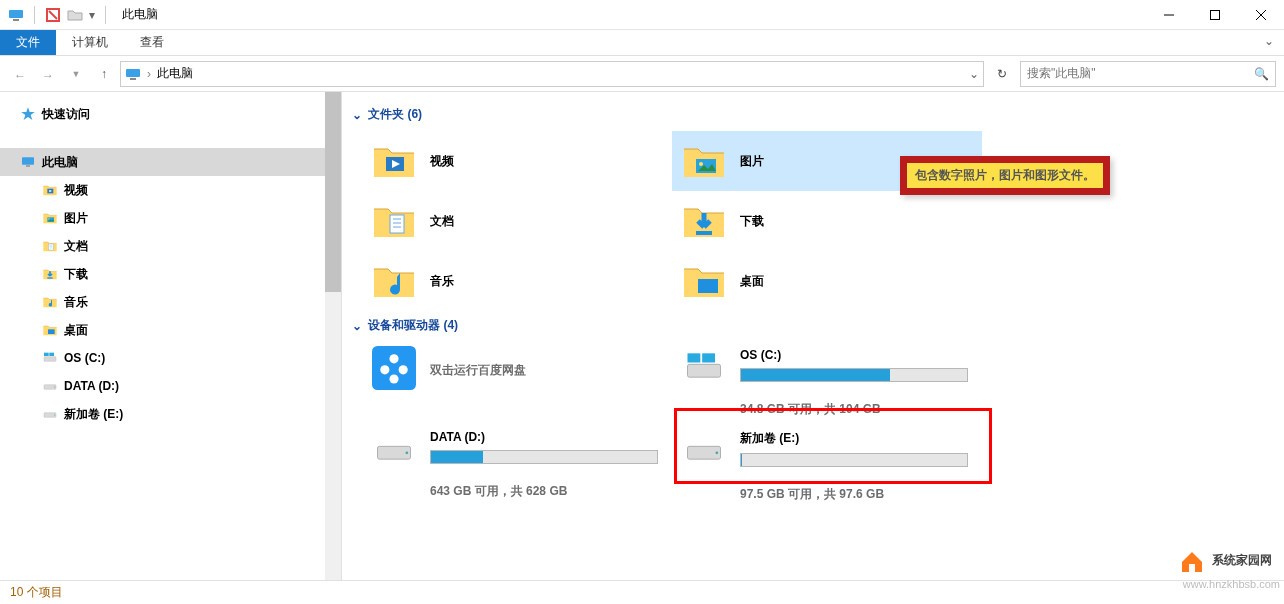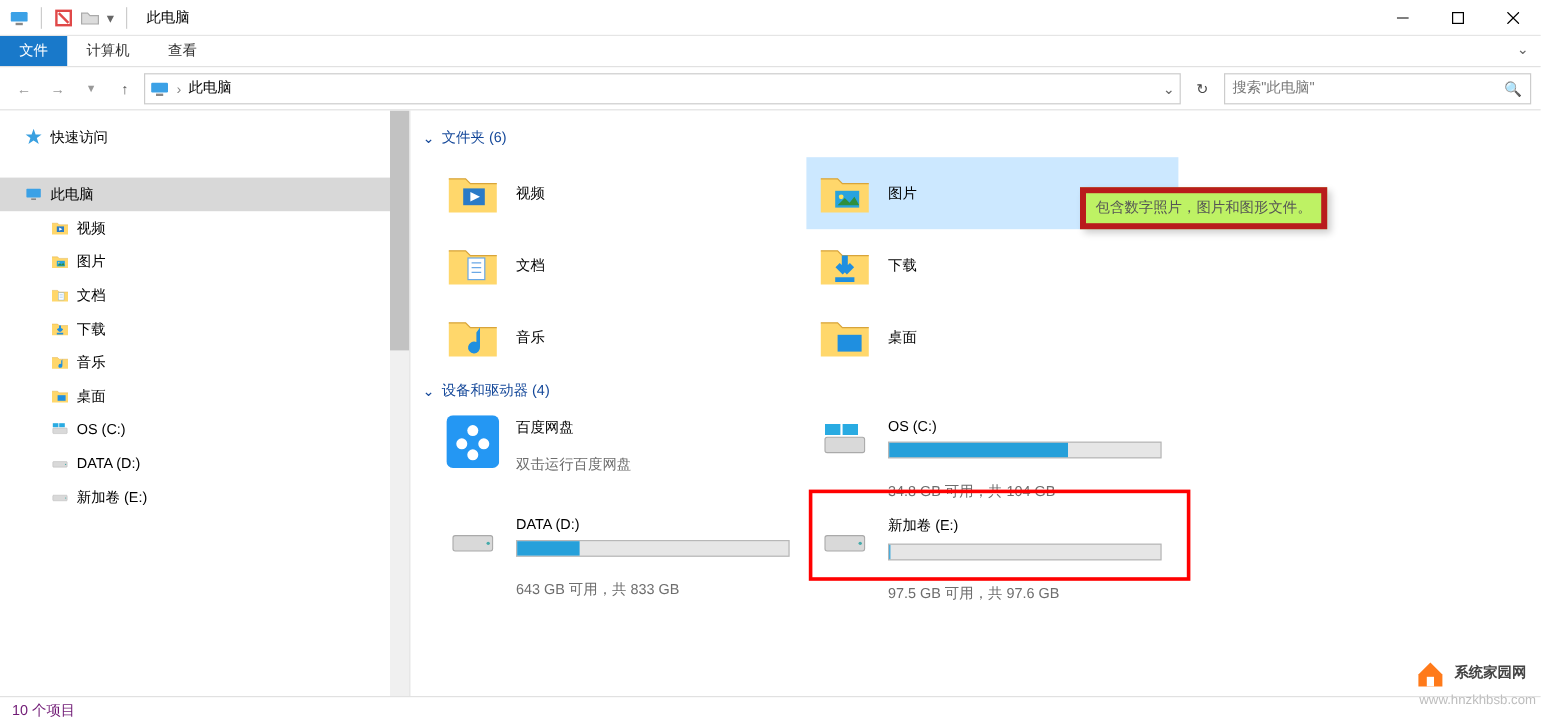--- a/index.html
+++ b/index.html
@@ -15,21 +15,21 @@
 .ribbon-tab{padding:0 16px;display:flex;align-items:center;color:#333;}
 .ribbon-tab.active{background:#1979ca;color:#fff;}
 .ribbon-expand{position:absolute;right:10px;top:4px;color:#666;}
 .navbar{height:36px;display:flex;align-items:center;padding:4px 8px;gap:4px;border-bottom:1px solid #e1e1e1;}
 .nav-btn{width:24px;height:24px;display:flex;align-items:center;justify-content:center;color:#999;}
 .nav-btn.enabled{color:#555;}
 .addressbar{flex:1;height:26px;border:1px solid #ccc;display:flex;align-items:center;padding:0 4px;gap:6px;}
 .addressbar .crumb{display:flex;align-items:center;gap:4px;}
 .refresh-btn{width:28px;height:24px;display:flex;align-items:center;justify-content:center;color:#444;}
 .searchbox{width:256px;height:26px;border:1px solid #ccc;display:flex;align-items:center;padding:0 6px;color:#777;justify-content:space-between;}
-.body{display:flex;height:calc(604px - 30px - 26px - 36px - 24px);}
+.body{display:flex;height:calc(604px - 30px - 26px - 36px - 24px);font-weight:bold;}
 .sidebar{width:342px;border-right:1px solid #e1e1e1;padding-top:8px;overflow:hidden;position:relative;}
 .sidebar-scroll{position:absolute;right:0;top:0;width:16px;height:100%;background:#f0f0f0;}
 .sidebar-thumb{position:absolute;right:0;top:0;width:16px;height:200px;background:#c2c2c2;}
 .tree-item{height:28px;display:flex;align-items:center;gap:6px;padding-left:20px;}
 .tree-item.child{padding-left:42px;}
 .tree-item.selected{background:#d8d8d8;}
 .tree-icon{width:16px;height:16px;display:inline-block;}
 .content{flex:1;position:relative;padding:10px 6px;}
 .group-header{display:flex;align-items:center;gap:6px;color:#16499a;margin:4px 0 8px 4px;}
 .group-header .chev{color:#16499a;}
@@ -40,22 +40,22 @@
 .item-label{color:#000;}
 .item-sub{color:#6d6d6d;margin-top:14px;}
 .drive{width:310px;display:flex;gap:12px;padding:6px 8px;align-items:flex-start;}
 .drive-ico{width:48px;height:40px;display:flex;align-items:center;justify-content:center;}
 .drive-info{flex:1;}
 .drive-name{color:#000;margin-bottom:6px;}
 .drive-bar{width:228px;height:14px;border:1px solid #b7b7b7;background:#e6e6e6;position:relative;margin-bottom:6px;}
 .drive-bar-fill{position:absolute;left:0;top:0;height:100%;background:#26a0da;}
 .drive-text{color:#6d6d6d;margin-top:19px;}
 .highlight-box{position:absolute;border:3px solid #ff0000;}
-.tooltip{position:absolute;background:#bef264;border:5px solid #b91c1c;box-shadow:3px 3px 6px rgba(0,0,0,.2);padding:4px 8px;color:#555;}
-.statusbar{height:24px;border-top:1px solid #e1e1e1;display:flex;align-items:center;padding:0 10px;color:#701a75;}
+.tooltip{position:absolute;background:#fde047;border:7px solid #b91c1c;box-shadow:3px 3px 6px rgba(0,0,0,.2);padding:4px 8px;color:#555;}
+.statusbar{height:24px;border-top:1px solid #e1e1e1;display:flex;align-items:center;padding:0 10px;color:#a16207;}
 .watermark{position:absolute;right:12px;bottom:30px;display:flex;align-items:center;gap:6px;color:#444;font-size:15px;font-weight:bold;}
 .watermark-url{position:absolute;right:4px;bottom:14px;color:#bdbdbd;font-size:11px;}
 .addr-dd{margin-left:auto;color:#666}
 </style>
 </head>
 <body>
 
 <div class="titlebar">
   <div class="qat">
     <span class="qat-icon">
@@ -319,21 +319,20 @@
           <span class="drive-ico">
             <svg width="44" height="44" viewBox="0 0 48 48">
               <rect width="48" height="48" rx="6" fill="#2497f3"></rect>
               <circle cx="24" cy="14" r="5" fill="#fff"></circle>
               <circle cx="14" cy="26" r="5" fill="#fff"></circle>
               <circle cx="34" cy="26" r="5" fill="#fff"></circle>
               <circle cx="24" cy="36" r="5" fill="#fff"></circle>
             </svg>
           </span>
           <div class="drive-info">
-            <div class="drive-name">百度网盘</div>
             <div class="item-sub">双击运行百度网盘</div>
           </div>
         </div>
         <div class="drive">
           <span class="drive-ico">
             <svg width="44" height="44" viewBox="0 0 48 48">
               <rect x="6" y="20" width="36" height="14" rx="2" fill="#d9d9d9" stroke="#aaa"></rect>
               <rect x="6" y="8" width="14" height="10" fill="#29abe2"></rect>
               <rect x="22" y="8" width="14" height="10" fill="#29abe2"></rect>
             </svg>
@@ -351,21 +350,21 @@
             <svg width="44" height="44" viewBox="0 0 48 48">
               <rect x="6" y="20" width="36" height="14" rx="2" fill="#d9d9d9" stroke="#aaa"></rect>
               <circle cx="38" cy="27" r="1.5" fill="#4aa"></circle>
             </svg>
           </span>
           <div class="drive-info">
             <div class="drive-name">DATA (D:)</div>
             <div class="drive-bar">
               <div class="drive-bar-fill" style="width:23%"></div>
             </div>
-            <div class="drive-text">643 GB 可用，共 833 GB</div>
+            <div class="drive-text">643 GB 可用，共 628 GB</div>
           </div>
         </div>
         <div class="drive">
           <span class="drive-ico">
             <svg width="44" height="44" viewBox="0 0 48 48">
               <rect x="6" y="20" width="36" height="14" rx="2" fill="#d9d9d9" stroke="#aaa"></rect>
               <circle cx="38" cy="27" r="1.5" fill="#4aa"></circle>
             </svg>
           </span>
           <div class="drive-info">

